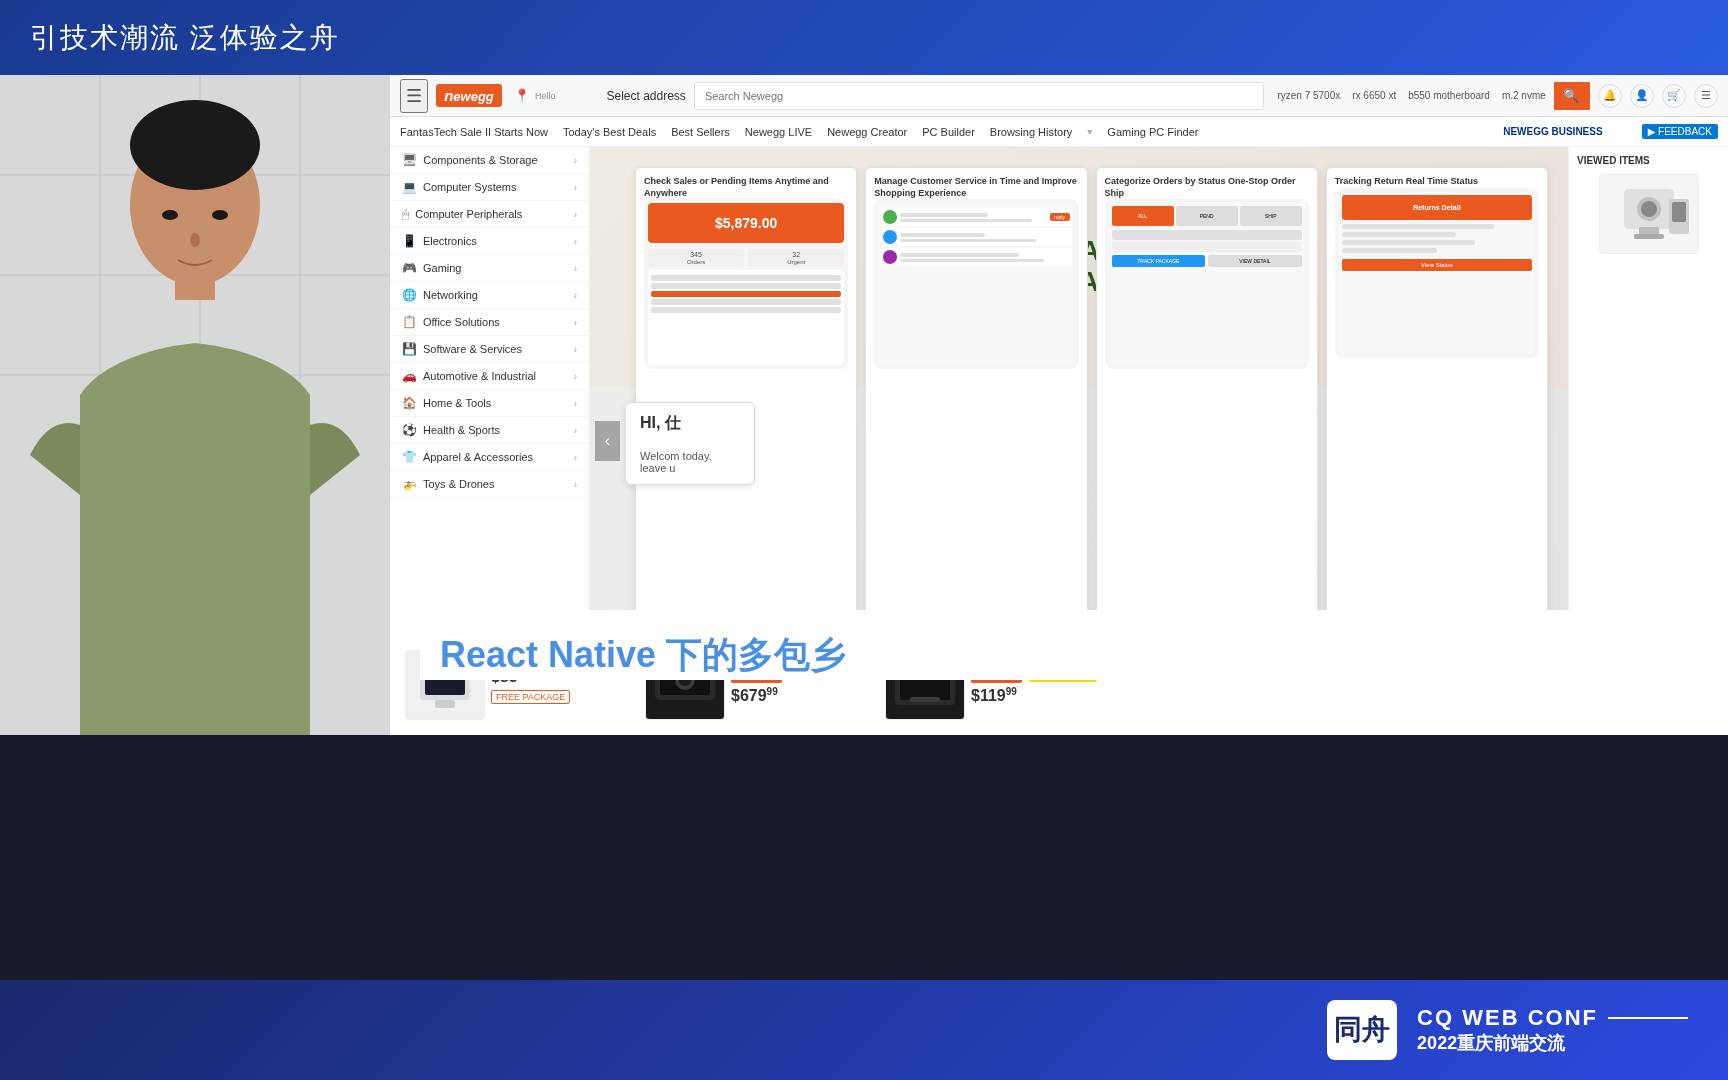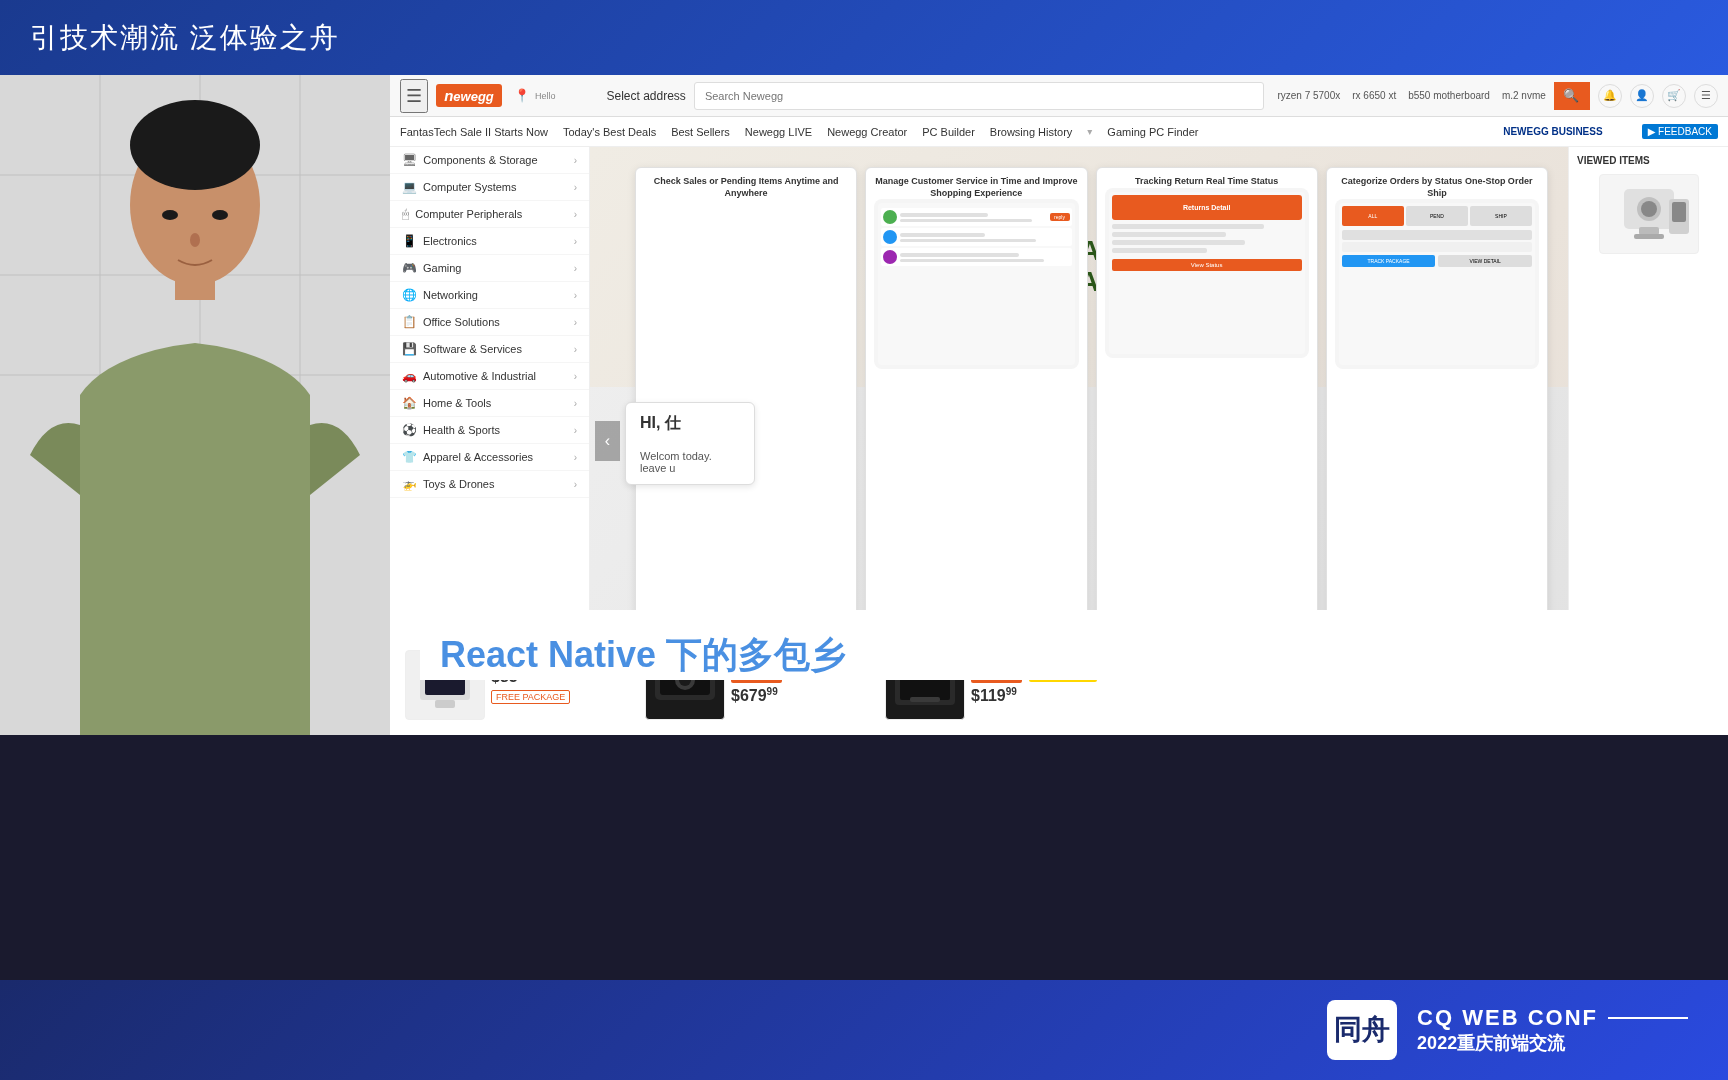--- a/index.html
+++ b/index.html
@@ -255,21 +255,21 @@
       border-radius: 6px;
       padding: 8px;
       flex: 1;
       min-width: 160px;
       box-shadow: 0 2px 8px rgba(0,0,0,0.1);
     }
     .app-card-title {
       font-size: 9px;
       font-weight: bold;
       color: #333;
-      text-align: center;
+      text-align: left;
       line-height: 1.3;
     }
     .app-screen {
       background: #f5f5f5;
       border-radius: 8px;
       height: 170px;
       overflow: hidden;
       display: flex;
       flex-direction: column;
       gap: 3px;
@@ -652,20 +652,36 @@
             <rect x="85" y="195" width="20" height="10" rx="3" fill="#bbbbbb"></rect>
             <ellipse cx="95" cy="210" rx="30" ry="8" fill="#f5f0e8" opacity="0.9"></ellipse>
           </svg>
         </div>
 
         <div class="app-overlay" style="top:10px;left:35px;right:170px;">
 
           <div class="app-card">
             <div class="app-card-title">Check Sales or Pending Items
 Anytime and Anywhere</div>
+            <div class="app-screen">
+              <div class="app-screen-orange">
+                <span class="app-number">$5,879.00</span>
+              </div>
+              <div class="app-stats">
+                <div class="app-stat">345<br><span style="font-size:6px">Orders</span></div>
+                <div class="app-stat">32<br><span style="font-size:6px">Urgent</span></div>
+              </div>
+              <div class="app-screen-white">
+                <div class="app-row"></div>
+                <div class="app-row"></div>
+                <div class="app-row app-row-orange"></div>
+                <div class="app-row"></div>
+                <div class="app-row"></div>
+              </div>
+            </div>
           </div>
 
           <div class="app-card">
             <div class="app-card-title">Manage Customer Service in Time
 and Improve Shopping Experience</div>
             <div class="app-screen">
               <div style="background:#f8f8f8;border-radius:4px;padding:3px;flex:1">
 
                 <div style="display:flex;align-items:center;gap:3px;margin:2px 0;background:white;padding:2px;border-radius:2px">
                   <div style="width:14px;height:14px;border-radius:50%;background:#4caf50"></div>
@@ -687,55 +703,55 @@
                   <div style="flex:1">
                     <div class="app-row" style="width:70%;height:4px"></div>
                     <div class="app-row" style="width:85%;height:3px;margin-top:2px"></div>
                   </div>
                 </div>
               </div>
             </div>
           </div>
 
           <div class="app-card">
-            <div class="app-card-title">Tracking Return
-Real Time Status</div>
-            <div class="app-screen">
-              <div style="background:#f8f8f8;padding:3px;border-radius:4px;flex:1">
-                <div style="background:#e85a1f;height:25px;border-radius:3px;margin-bottom:4px;display:flex;align-items:center;justify-content:center">
-                  <span style="color:white;font-size:7px;font-weight:bold">Returns Detail</span>
-                </div>
-                <div class="app-row" style="height:5px;width:80%"></div>
-                <div class="app-row" style="height:5px;width:60%;margin-top:3px"></div>
-                <div class="app-row" style="height:5px;width:70%;margin-top:3px"></div>
-                <div class="app-row" style="height:5px;width:50%;margin-top:3px"></div>
-                <div style="background:#e85a1f;height:12px;border-radius:2px;margin-top:6px;font-size:6px;color:white;display:flex;align-items:center;justify-content:center">View Status</div>
-              </div>
-            </div>
-          </div>
-
-          <div class="app-card">
             <div class="app-card-title">Categorize Orders by Status
 One-Stop Order Ship</div>
             <div class="app-screen">
               <div style="background:#f8f8f8;padding:3px;border-radius:4px;flex:1">
                 <div style="display:grid;grid-template-columns:1fr 1fr 1fr;gap:2px;margin-bottom:4px">
                   <div style="background:#e85a1f;height:20px;border-radius:2px;font-size:5px;color:white;display:flex;align-items:center;justify-content:center">ALL</div>
                   <div style="background:#ddd;height:20px;border-radius:2px;font-size:5px;display:flex;align-items:center;justify-content:center">PEND</div>
                   <div style="background:#ddd;height:20px;border-radius:2px;font-size:5px;display:flex;align-items:center;justify-content:center">SHIP</div>
                 </div>
                 <div class="app-row" style="height:10px;margin:2px 0"></div>
                 <div class="app-row" style="height:10px;margin:2px 0;background:#f0f0f0"></div>
                 <div style="display:flex;gap:3px;margin-top:3px">
                   <div style="background:#2196f3;height:12px;flex:1;border-radius:2px;font-size:5px;color:white;display:flex;align-items:center;justify-content:center">TRACK PACKAGE</div>
                   <div style="background:#ddd;height:12px;flex:1;border-radius:2px;font-size:5px;display:flex;align-items:center;justify-content:center">VIEW DETAIL</div>
                 </div>
               </div>
             </div>
           </div>
+
+          <div class="app-card">
+            <div class="app-card-title">Tracking Return
+Real Time Status</div>
+            <div class="app-screen">
+              <div style="background:#f8f8f8;padding:3px;border-radius:4px;flex:1">
+                <div style="background:#e85a1f;height:25px;border-radius:3px;margin-bottom:4px;display:flex;align-items:center;justify-content:center">
+                  <span style="color:white;font-size:7px;font-weight:bold">Returns Detail</span>
+                </div>
+                <div class="app-row" style="height:5px;width:80%"></div>
+                <div class="app-row" style="height:5px;width:60%;margin-top:3px"></div>
+                <div class="app-row" style="height:5px;width:70%;margin-top:3px"></div>
+                <div class="app-row" style="height:5px;width:50%;margin-top:3px"></div>
+                <div style="background:#e85a1f;height:12px;border-radius:2px;margin-top:6px;font-size:6px;color:white;display:flex;align-items:center;justify-content:center">View Status</div>
+              </div>
+            </div>
+          </div>
         </div>
 
         <div class="chat-bubble" style="left:35px;top:255px;z-index:10;width:130px;">
           <div class="chat-hi">HI, 仕</div>
           <div>Welcom today. leave u</div>
         </div>
 
         <div class="viewed-items">
           <div class="viewed-title">VIEWED ITEMS</div>
           <div class="viewed-item">

